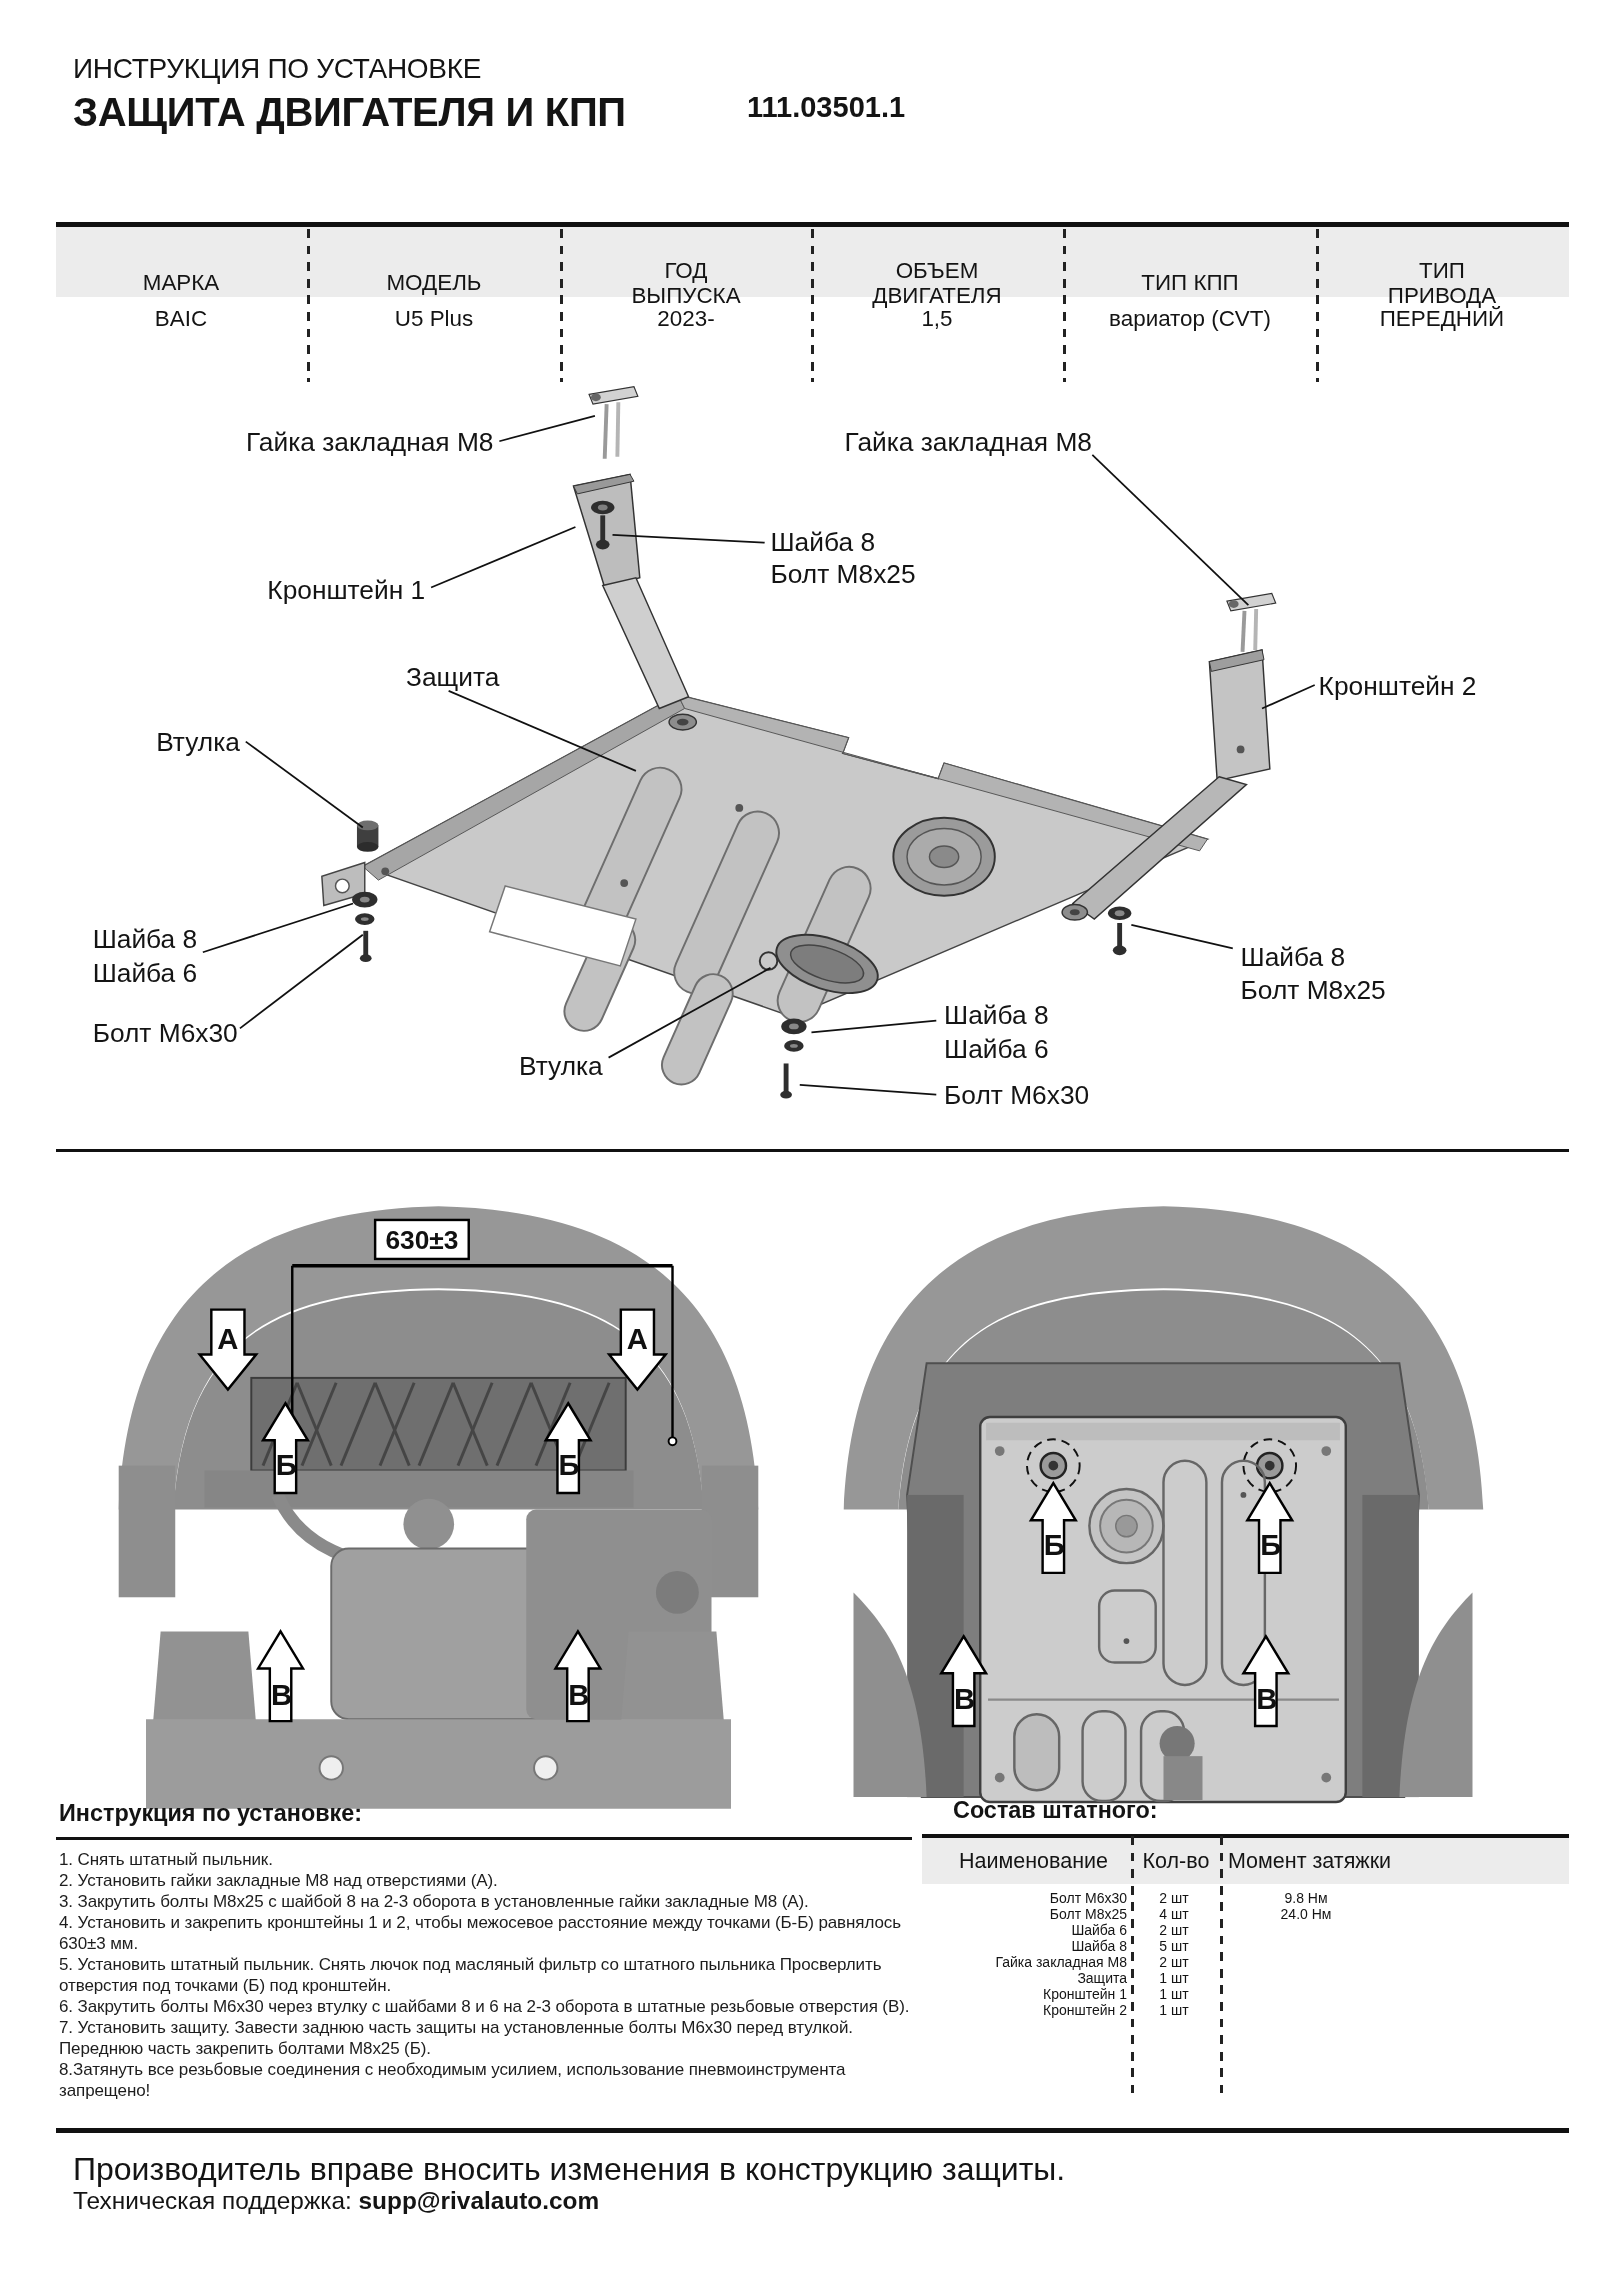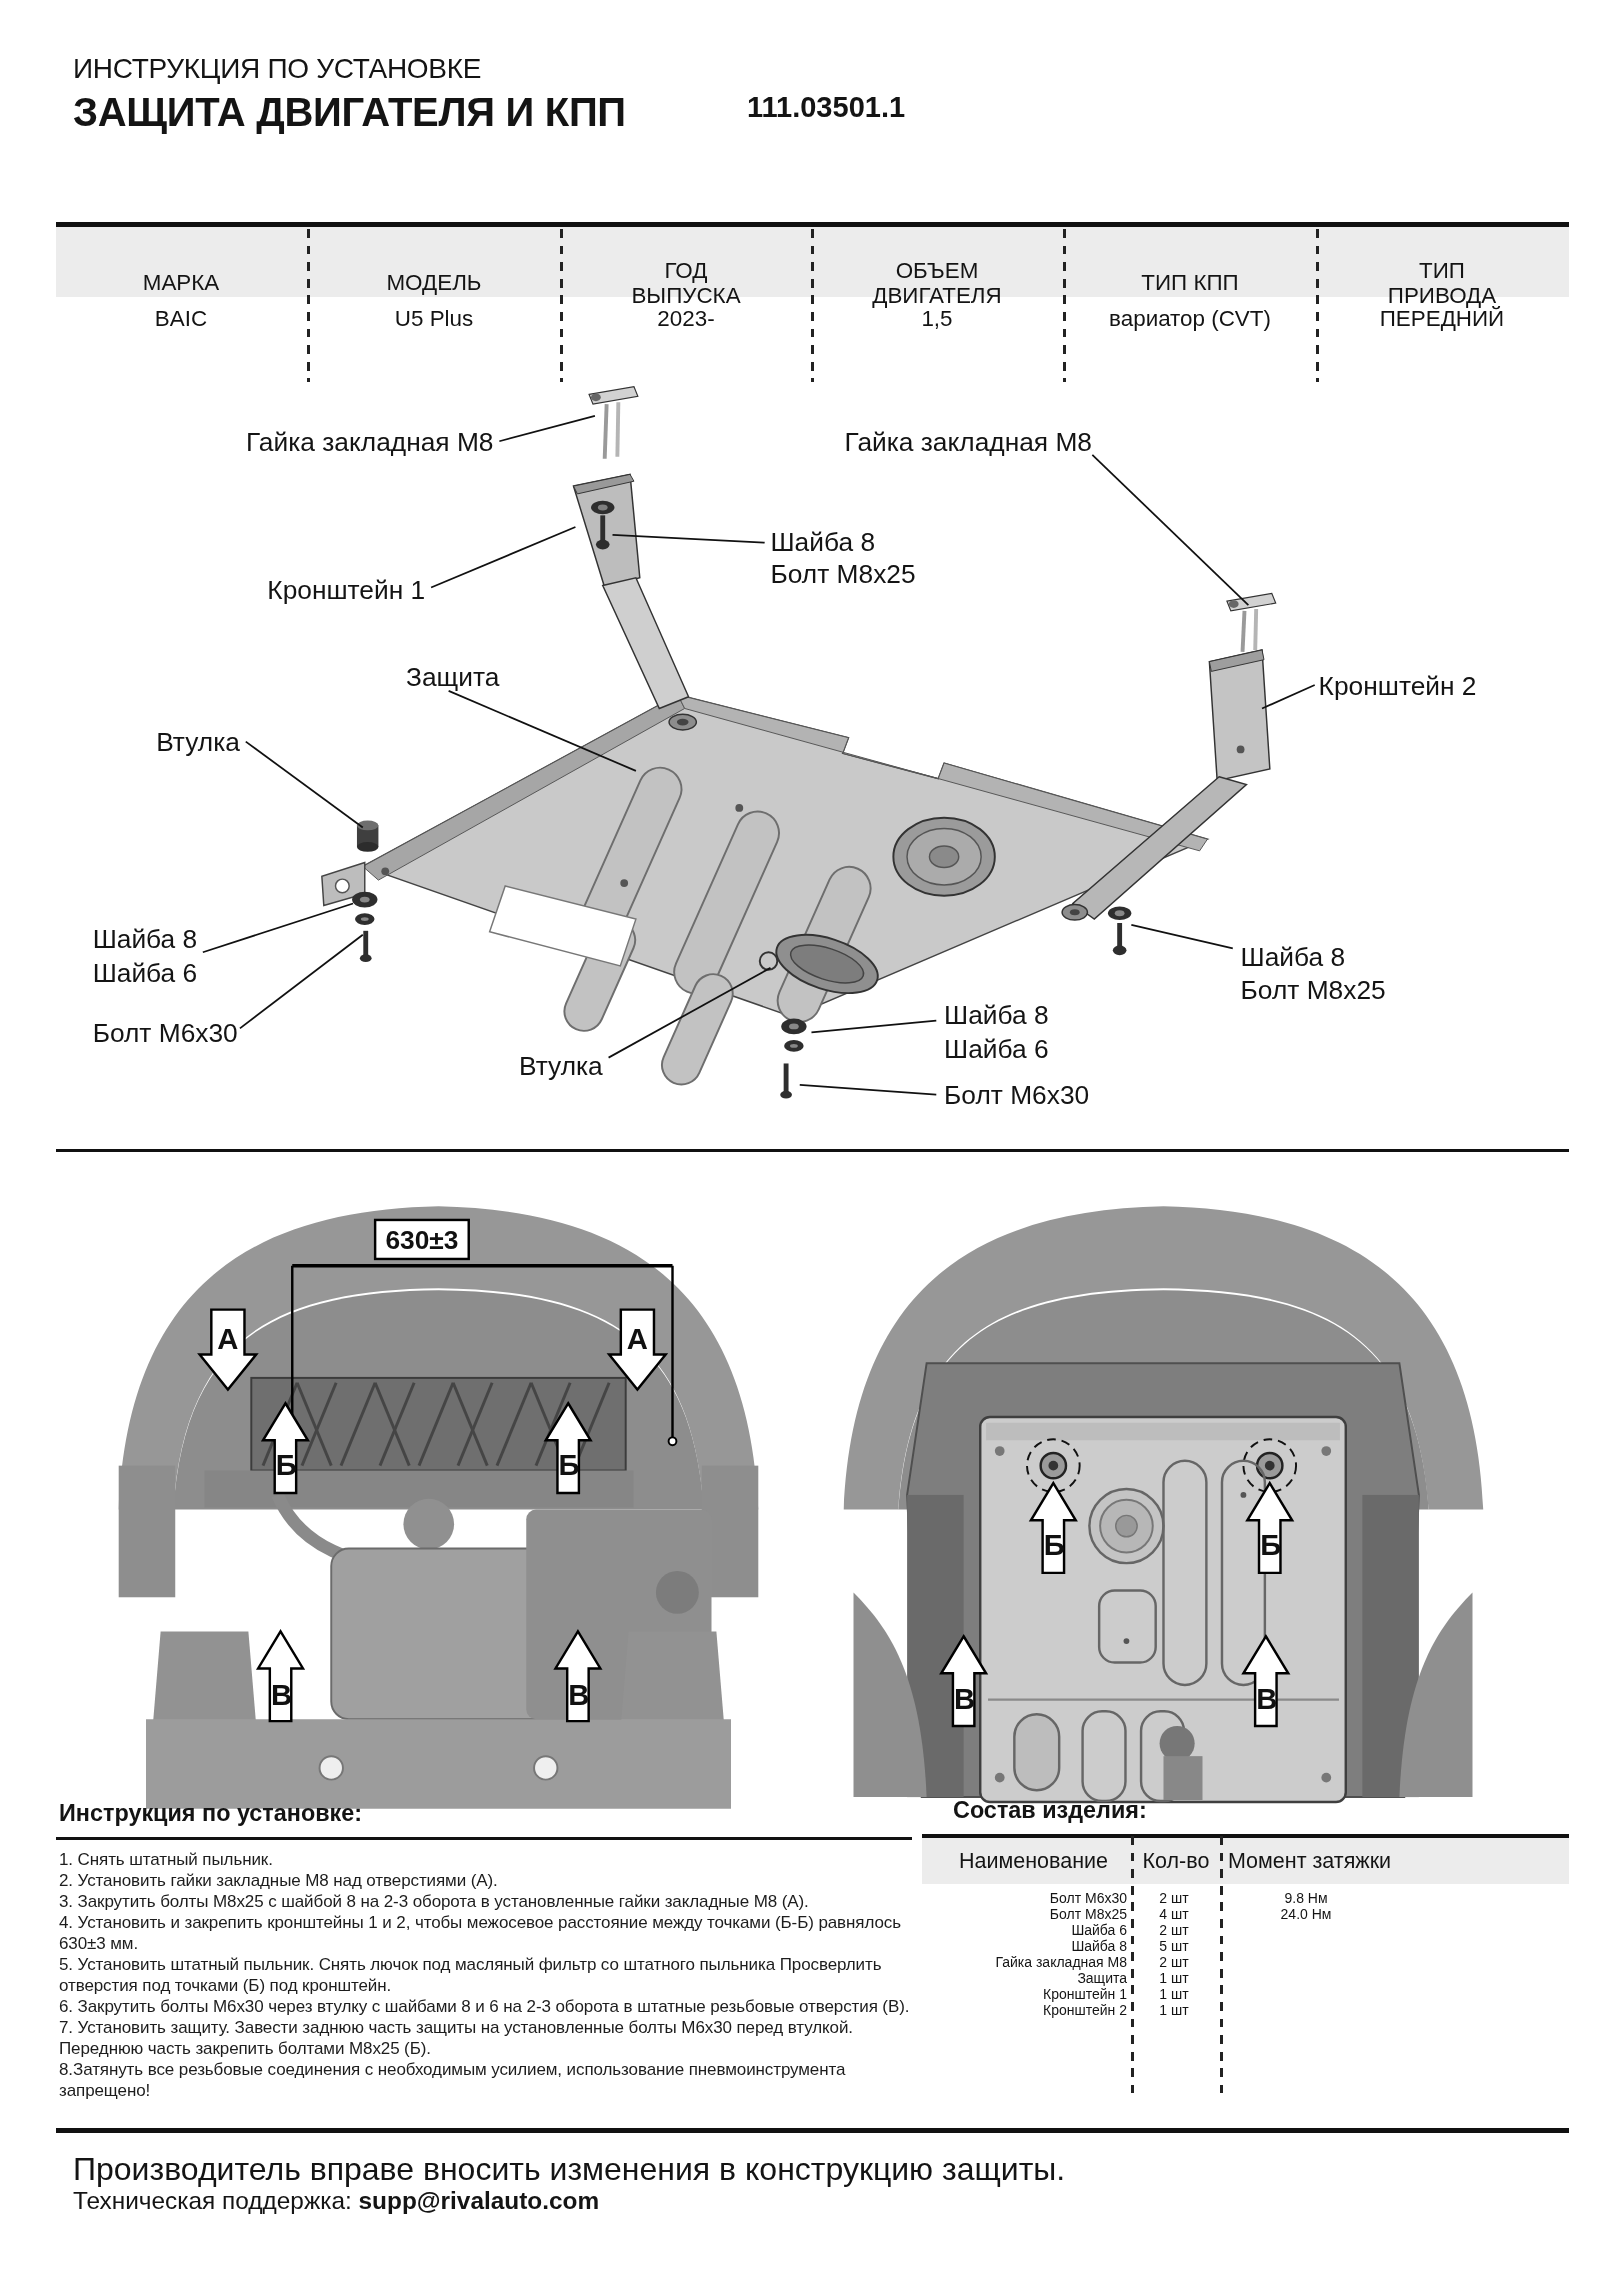--- a/index.html
+++ b/index.html
@@ -343,21 +343,21 @@
     <div>1. Снять штатный пыльник.</div>
     <div>2. Установить гайки закладные М8 над отверстиями (А).</div>
     <div>3. Закрутить болты М8х25 с шайбой 8 на 2-3 оборота в установленные гайки закладные М8 (А).</div>
     <div>4. Установить и закрепить кронштейны 1 и 2, чтобы межосевое расстояние между точками (Б-Б) равнялось 630±3 мм.</div>
     <div>5. Установить штатный пыльник. Снять лючок под масляный фильтр со штатного пыльника Просверлить отверстия под точками (Б) под кронштейн.</div>
     <div>6. Закрутить болты М6х30 через втулку с шайбами 8 и 6 на 2-3 оборота в штатные резьбовые отверстия (В).</div>
     <div>7. Установить защиту. Завести заднюю часть защиты на установленные болты М6х30 перед втулкой. Переднюю часть закрепить болтами М8х25 (Б).</div>
     <div>8.Затянуть все резьбовые соединения с необходимым усилием, использование пневмоинструмента запрещено!</div>
   </div>
 
-  <div class="abs parts-title">Состав изделия:</div>
+  <div class="abs parts-title">Состав штатного:</div>
   <div class="abs rule-parts"></div>
   <div class="abs parts-headband"></div>
   <div class="abs parts-colhead" style="left:936px;width:195px;">Наименование</div>
   <div class="abs parts-colhead" style="left:1131px;width:90px;">Кол-во</div>
   <div class="abs parts-colhead" style="left:1224px;width:171px;">Момент затяжки</div>
   <div class="abs parts-rows">
     <div class="parts-row">
       <div class="pr-name">Болт М6х30</div>
       <div class="pr-qty">2 шт</div>
       <div class="pr-torque">9.8 Нм</div>

